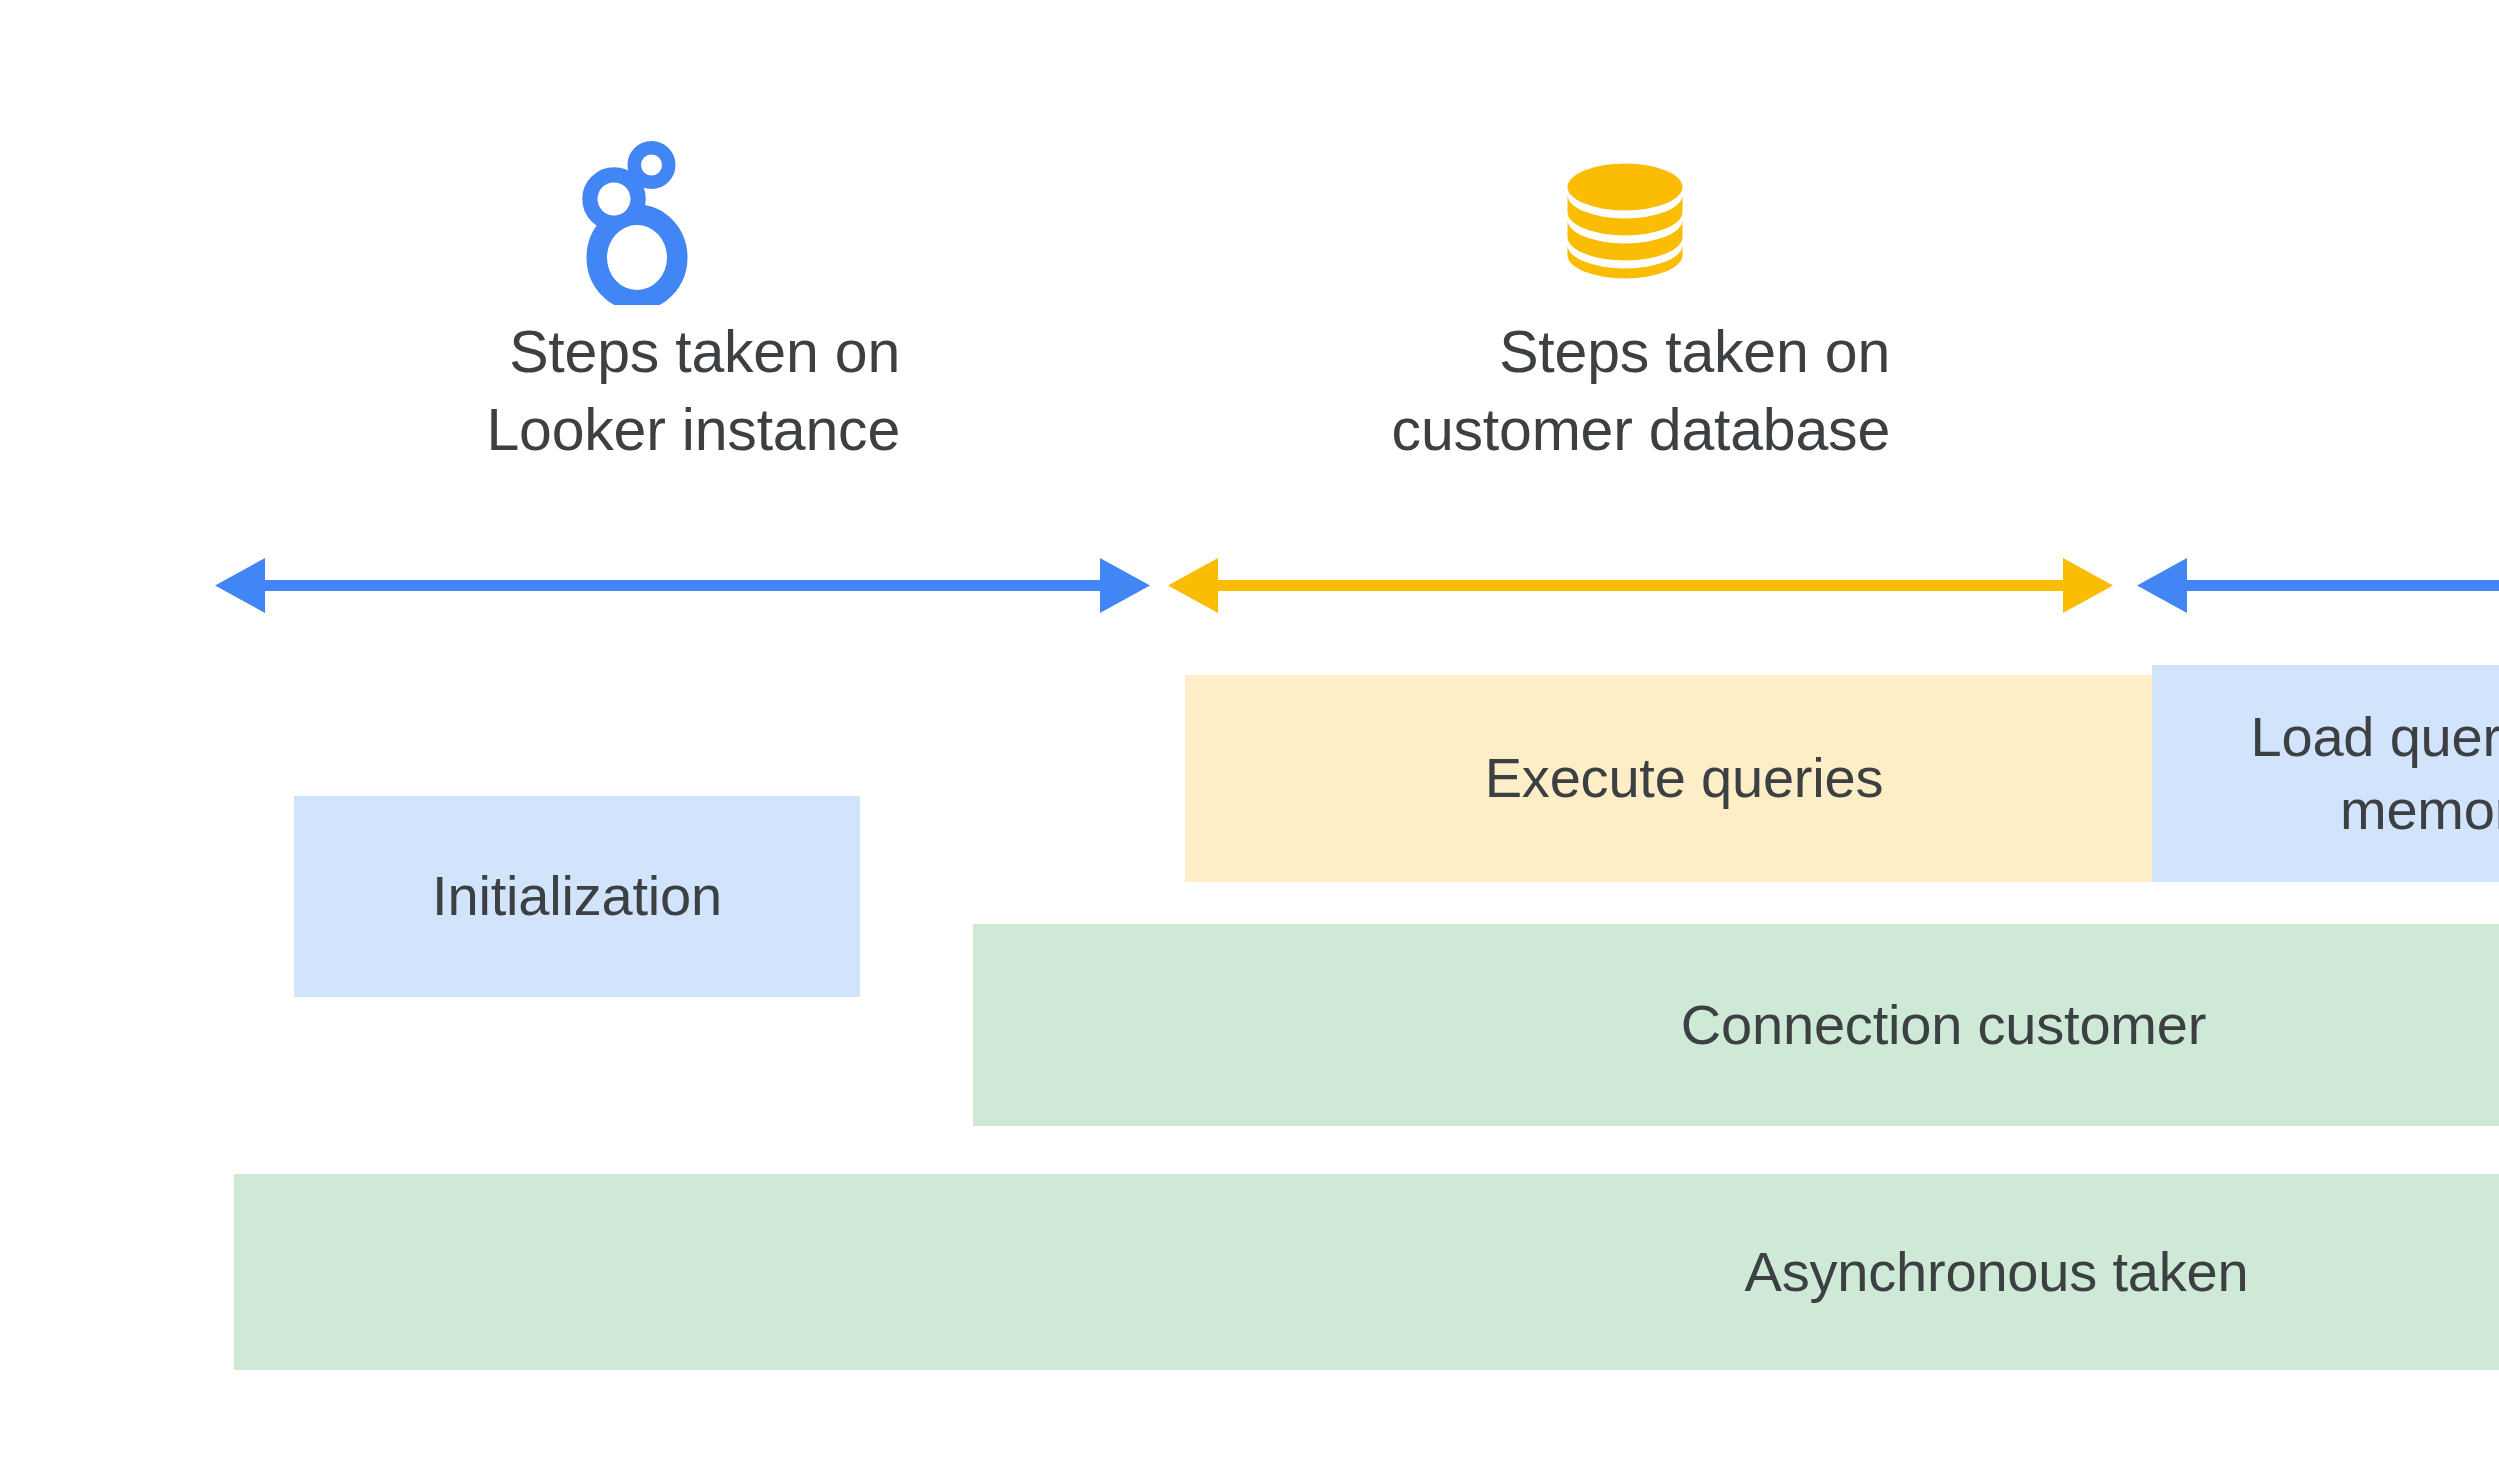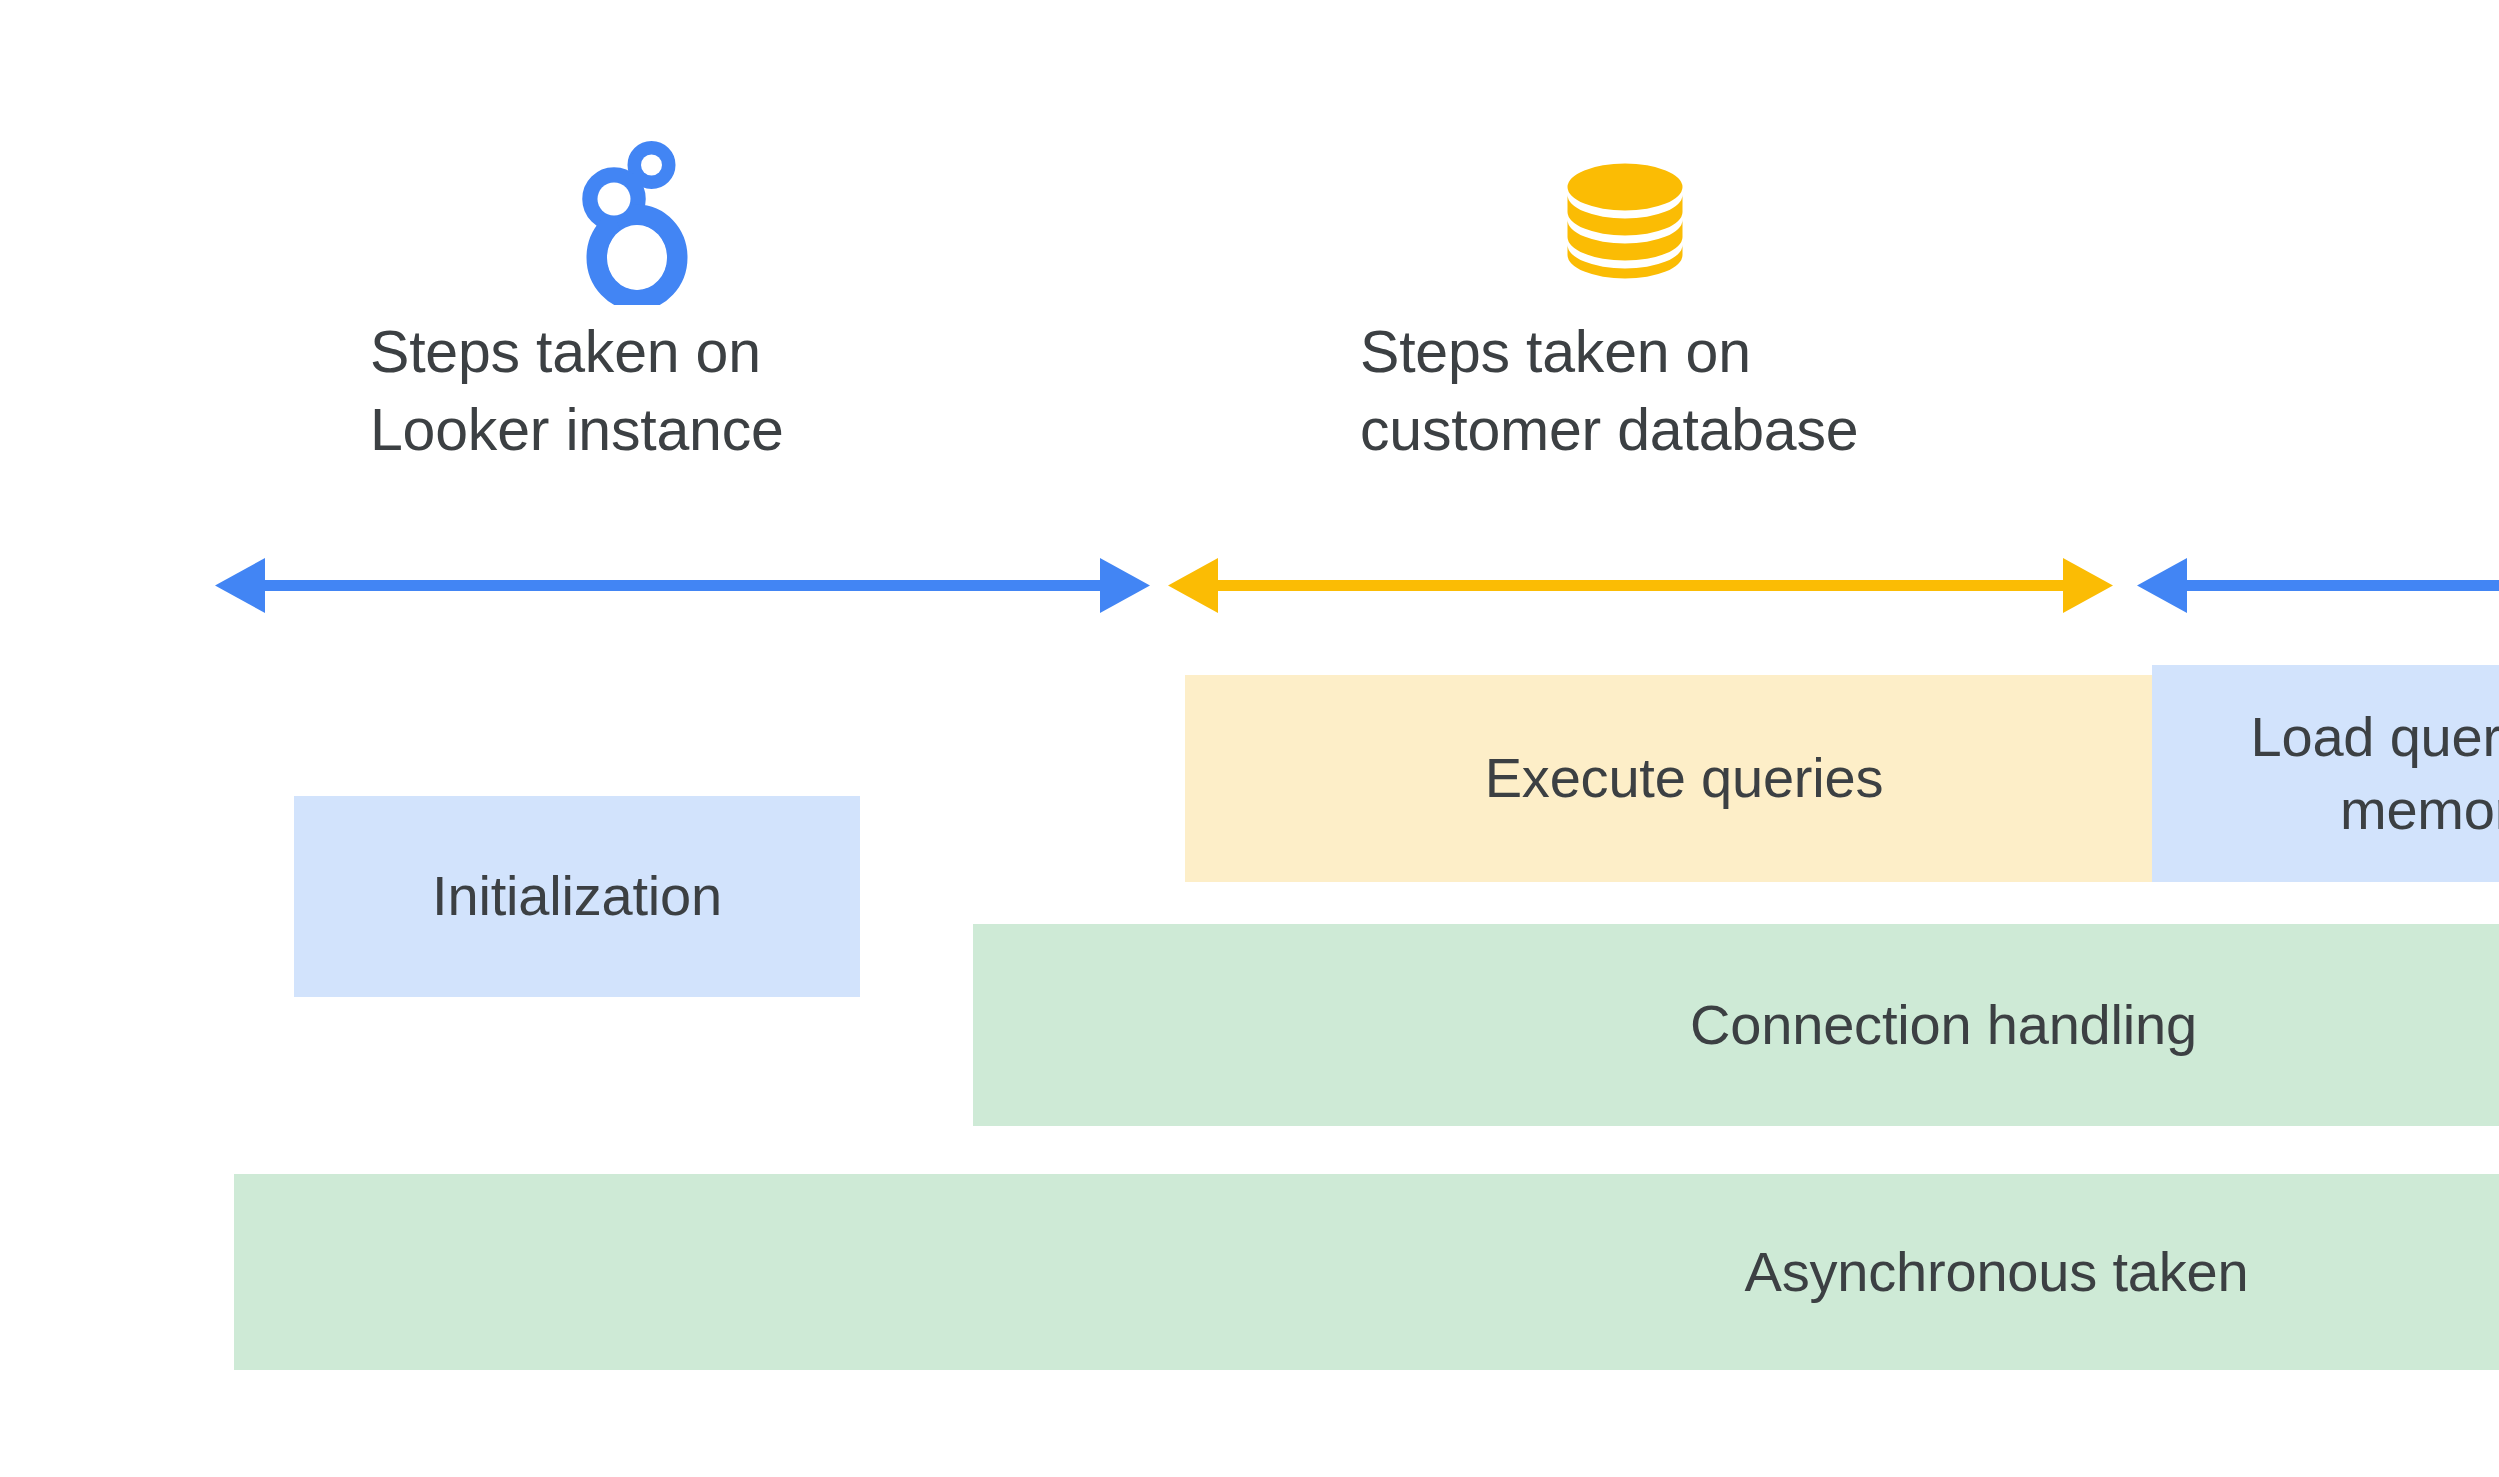--- a/index.html
+++ b/index.html
@@ -16,21 +16,21 @@
     position: relative;
     width: 3999px;
     height: 1478px;
     background: #ffffff;
     overflow: hidden;
   }
 
   
   .phase-head {
     position: absolute;
-    text-align: left;
+    text-align: right;
     color: #3c4043;
   }
   .phase-icon {
     display: block;
     margin: 0 auto;
     height: 165px;
   }
   .phase-icon svg { display: block; margin: 0 auto; }
 
   .phase-caption {
@@ -144,21 +144,21 @@
   <div class="box box-blue" style="left:2152px; top:665px; width:577px; height:217px;">
     <span>Load queries in
 memory</span>
   </div>
 
   <div class="box box-blue" style="left:294px; top:796px; width:566px; height:201px;">
     <span>Initialization</span>
   </div>
 
   <div class="box box-green" style="left:973px; top:924px; width:1941px; height:202px;">
-    <span>Connection handling</span>
+    <span>Connection customer</span>
   </div>
 
   <div class="box box-green" style="left:234px; top:1174px; width:3525px; height:196px;">
     <span>Asynchronous taken</span>
   </div>
 
 </div>
 
 
 </body></html>

